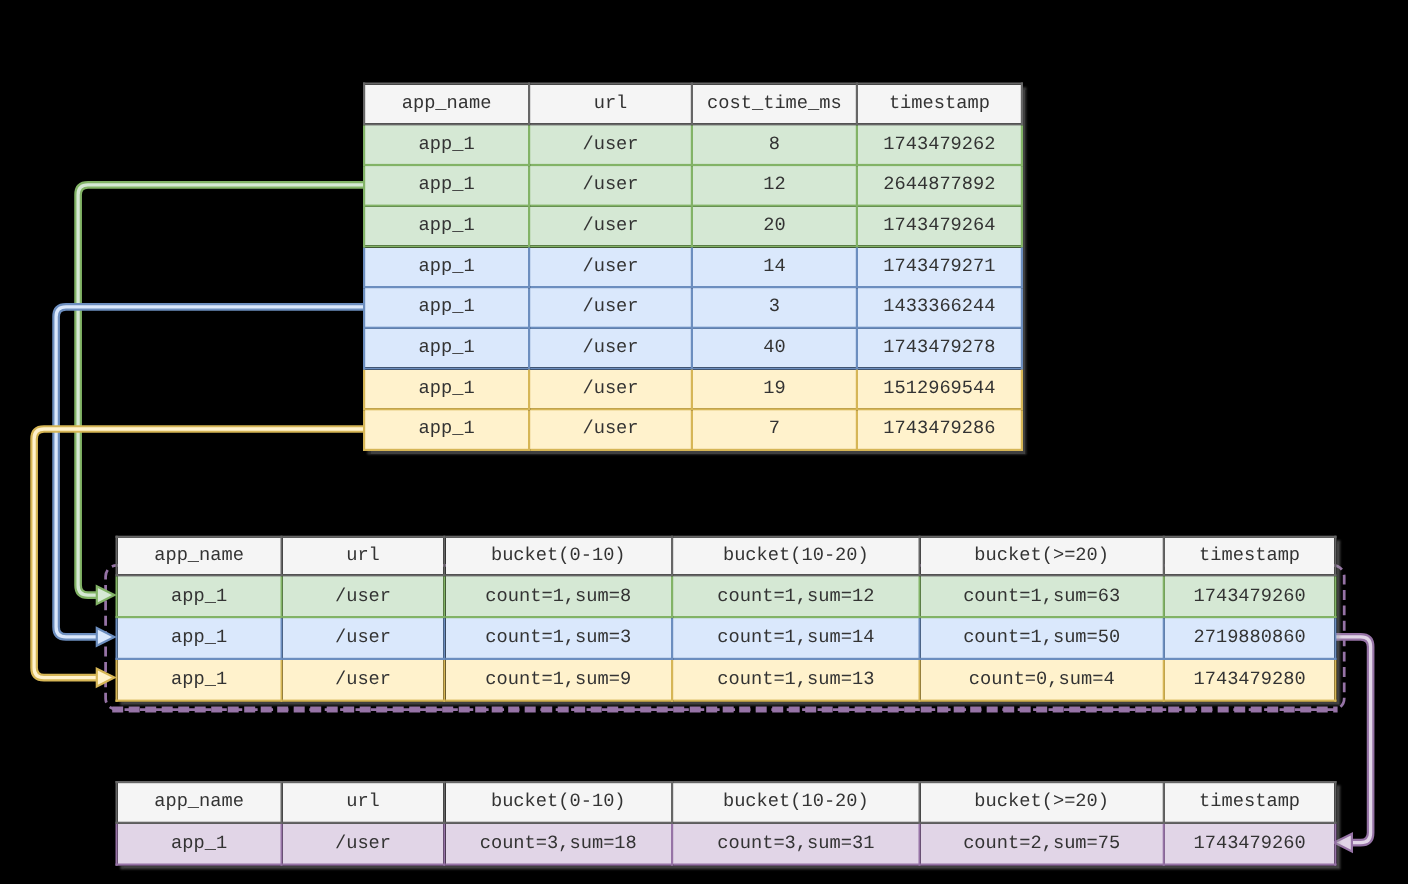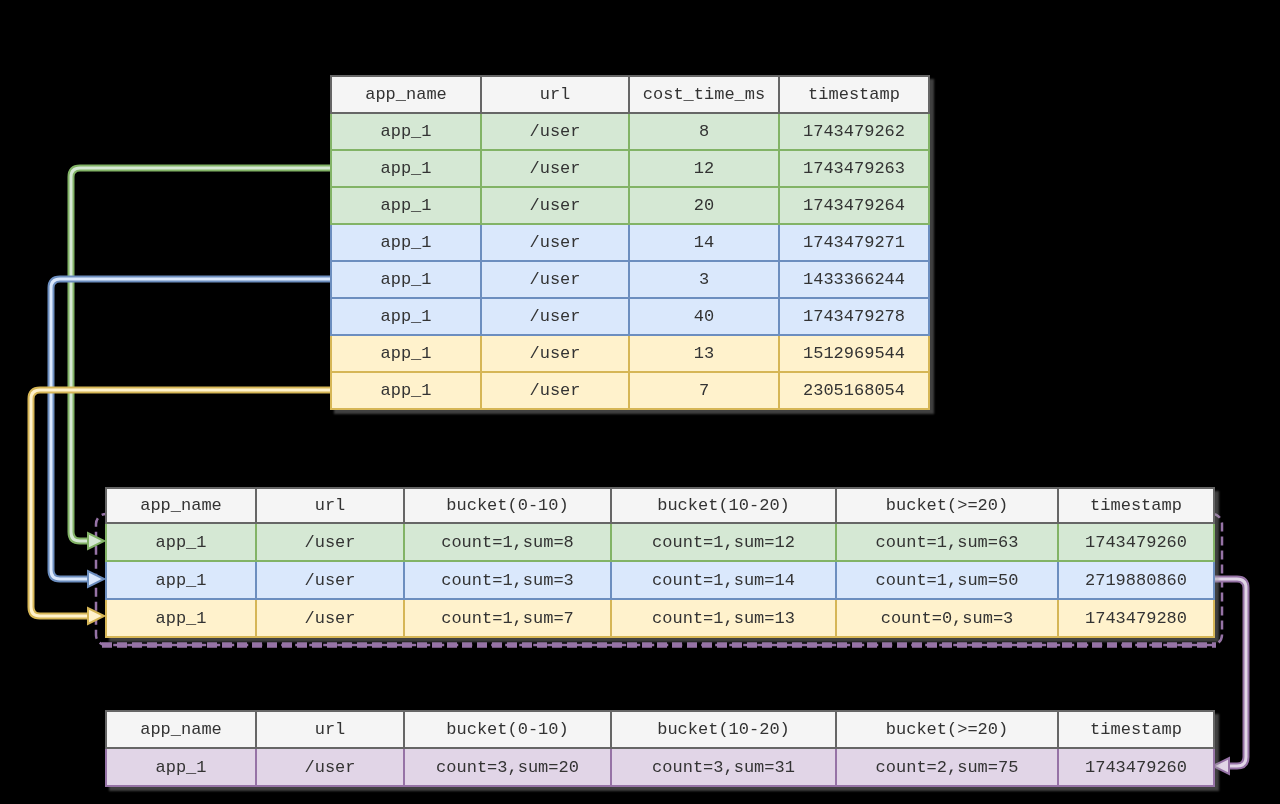--- a/index.html
+++ b/index.html
@@ -101,21 +101,21 @@
       <tr class="row-green">
         <td>app_1</td>
         <td>/user</td>
         <td>8</td>
         <td>1743479262</td>
       </tr>
       <tr class="row-green">
         <td>app_1</td>
         <td>/user</td>
         <td>12</td>
-        <td>1743479263</td>
+        <td>2644877892</td>
       </tr>
       <tr class="row-green">
         <td>app_1</td>
         <td>/user</td>
         <td>20</td>
         <td>1743479264</td>
       </tr>
       <tr class="row-blue">
         <td>app_1</td>
         <td>/user</td>
@@ -130,28 +130,28 @@
       </tr>
       <tr class="row-blue">
         <td>app_1</td>
         <td>/user</td>
         <td>40</td>
         <td>1743479278</td>
       </tr>
       <tr class="row-yellow">
         <td>app_1</td>
         <td>/user</td>
-        <td>13</td>
+        <td>19</td>
         <td>1512969544</td>
       </tr>
       <tr class="row-yellow">
         <td>app_1</td>
         <td>/user</td>
         <td>7</td>
-        <td>2305168054</td>
+        <td>1743479286</td>
       </tr>
     </tbody>
   </table>
 
   <table class="dio t-bucket" style="left:105px;top:487px;width:1108px;">
     <colgroup>
         <col style="width:150px">
         <col style="width:148px">
         <col style="width:207px">
         <col style="width:225px">
@@ -181,23 +181,23 @@
         <td>app_1</td>
         <td>/user</td>
         <td>count=1,sum=3</td>
         <td>count=1,sum=14</td>
         <td>count=1,sum=50</td>
         <td>2719880860</td>
       </tr>
       <tr class="row-yellow">
         <td>app_1</td>
         <td>/user</td>
-        <td>count=1,sum=7</td>
+        <td>count=1,sum=9</td>
         <td>count=1,sum=13</td>
-        <td>count=0,sum=3</td>
+        <td>count=0,sum=4</td>
         <td>1743479280</td>
       </tr>
     </tbody>
   </table>
 
   <table class="dio t-merge" style="left:105px;top:710px;width:1108px;">
     <colgroup>
         <col style="width:150px">
         <col style="width:148px">
         <col style="width:207px">
@@ -212,21 +212,21 @@
         <th>bucket(0-10)</th>
         <th>bucket(10-20)</th>
         <th>bucket(&gt;=20)</th>
         <th>timestamp</th>
       </tr>
     </thead>
     <tbody>
       <tr class="row-purple">
         <td>app_1</td>
         <td>/user</td>
-        <td>count=3,sum=20</td>
+        <td>count=3,sum=18</td>
         <td>count=3,sum=31</td>
         <td>count=2,sum=75</td>
         <td>1743479260</td>
       </tr>
     </tbody>
   </table>
 
 </div>
 
 </body></html>

